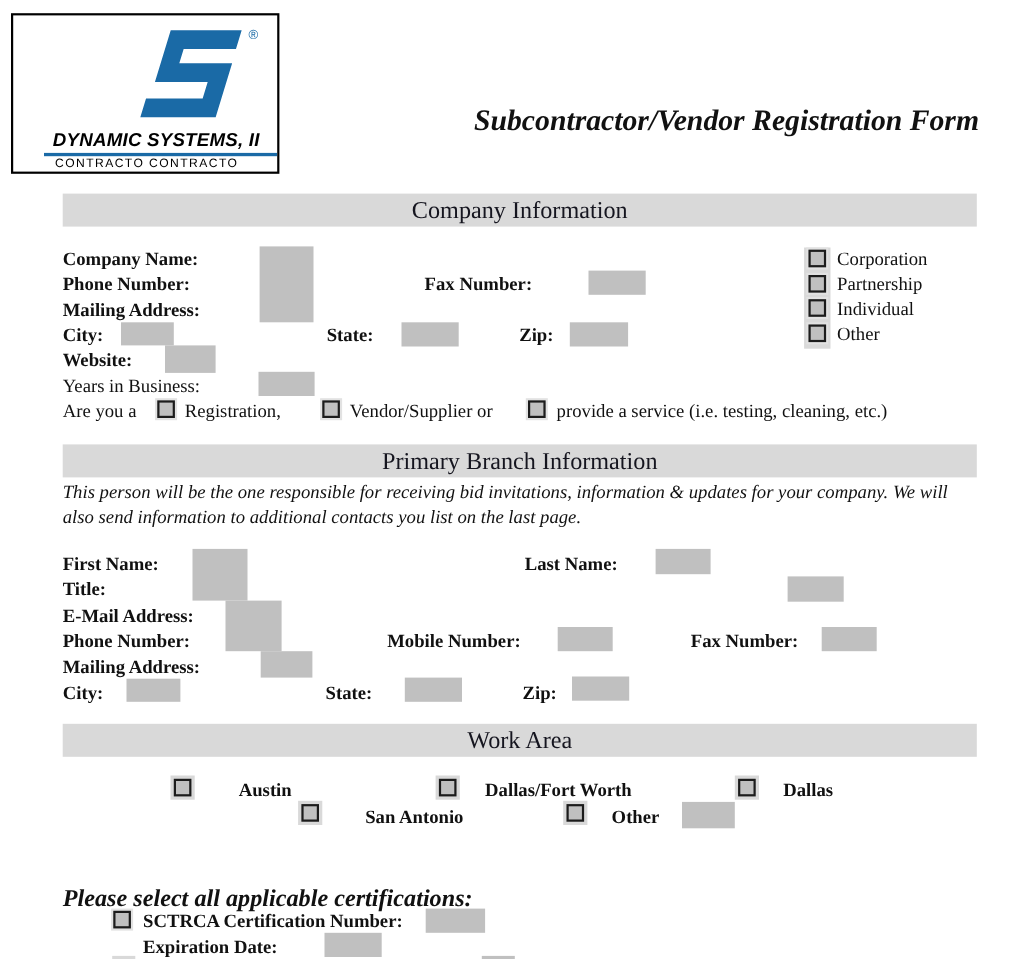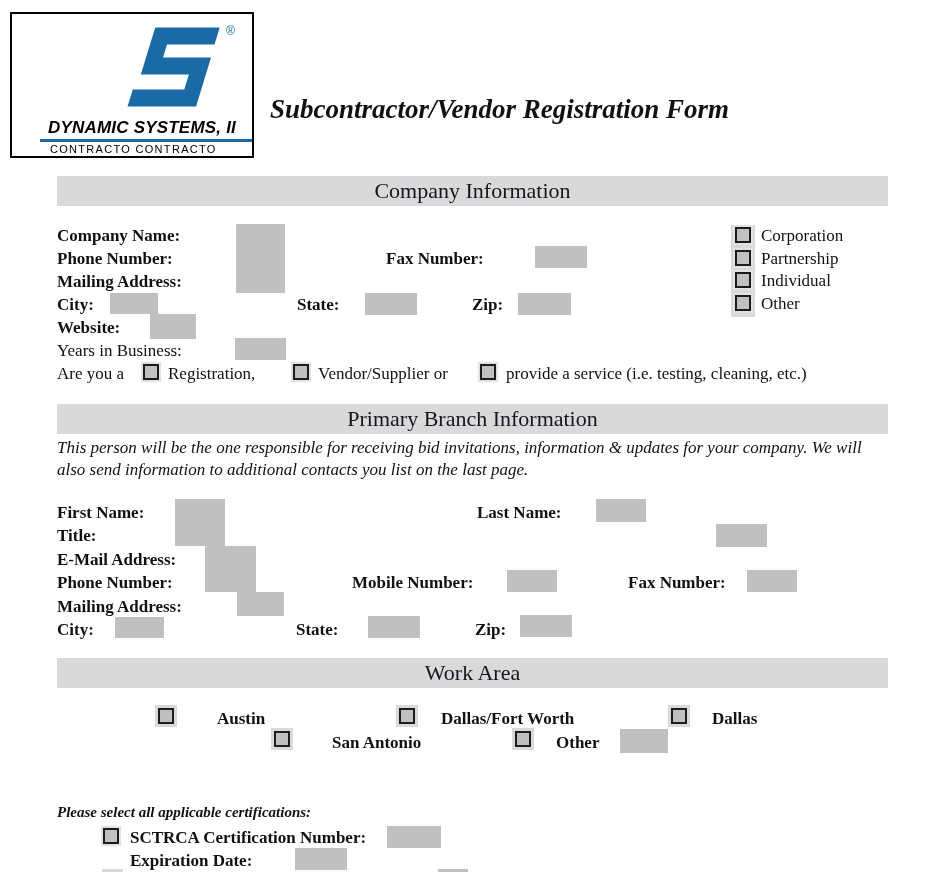--- a/index.html
+++ b/index.html
@@ -14,28 +14,28 @@
     position:relative;width:928px;height:872px;background:#fff;overflow:hidden;
     font-family:"Liberation Serif",serif;color:var(--ink);
   }
   .abs{position:absolute;}
   
   .logo-box{left:10px;top:12px;width:244px;height:146px;border:2px solid #000;background:#fff;overflow:hidden;}
   .logo-line1{left:36px;top:104px;font-family:"Liberation Sans",sans-serif;font-weight:bold;font-style:italic;font-size:17px;letter-spacing:.2px;white-space:nowrap;color:#000;}
   .logo-rule{left:28px;top:125px;width:212px;height:3px;background:var(--logo-blue);}
   .logo-line2{left:38px;top:129px;font-family:"Liberation Sans",sans-serif;font-size:11px;letter-spacing:1.3px;white-space:nowrap;color:#000;}
   
-  .title{left:270px;top:94px;width:620px;text-align:left;font-size:27px;font-weight:bold;font-style:italic;white-space:nowrap;}
+  .title{left:270px;top:94px;width:620px;text-align:right;font-size:27px;font-weight:bold;font-style:italic;white-space:nowrap;}
   
   .bar{left:57px;width:831px;height:30px;background:var(--bar-gray);text-align:center;font-size:22px;line-height:30px;color:#15151f;}
   
   .lbl{font-size:17px;font-weight:bold;white-space:nowrap;line-height:20px;}
   .lblr{font-size:17px;font-weight:normal;white-space:nowrap;line-height:20px;}
   .ital{font-size:17px;font-style:italic;line-height:22px;}
-  .bital{font-size:15px;font-style:italic;font-weight:bold;white-space:nowrap;}
+  .bital{font-size:22px;font-style:italic;font-weight:bold;white-space:nowrap;}
   
   .field{background:var(--field-gray);}
   
   .cb{width:16px;height:16px;background:var(--field-gray);border:2px solid #1c1c1c;box-shadow:0 0 0 3px var(--bar-gray);}
   .cb-flat{width:16px;height:16px;background:var(--field-gray);border:2px solid #1c1c1c;box-shadow:0 0 0 2px #e2e2e2;}
   .strip{background:var(--bar-gray);}
 </style>
 </head>
 <body>
 

